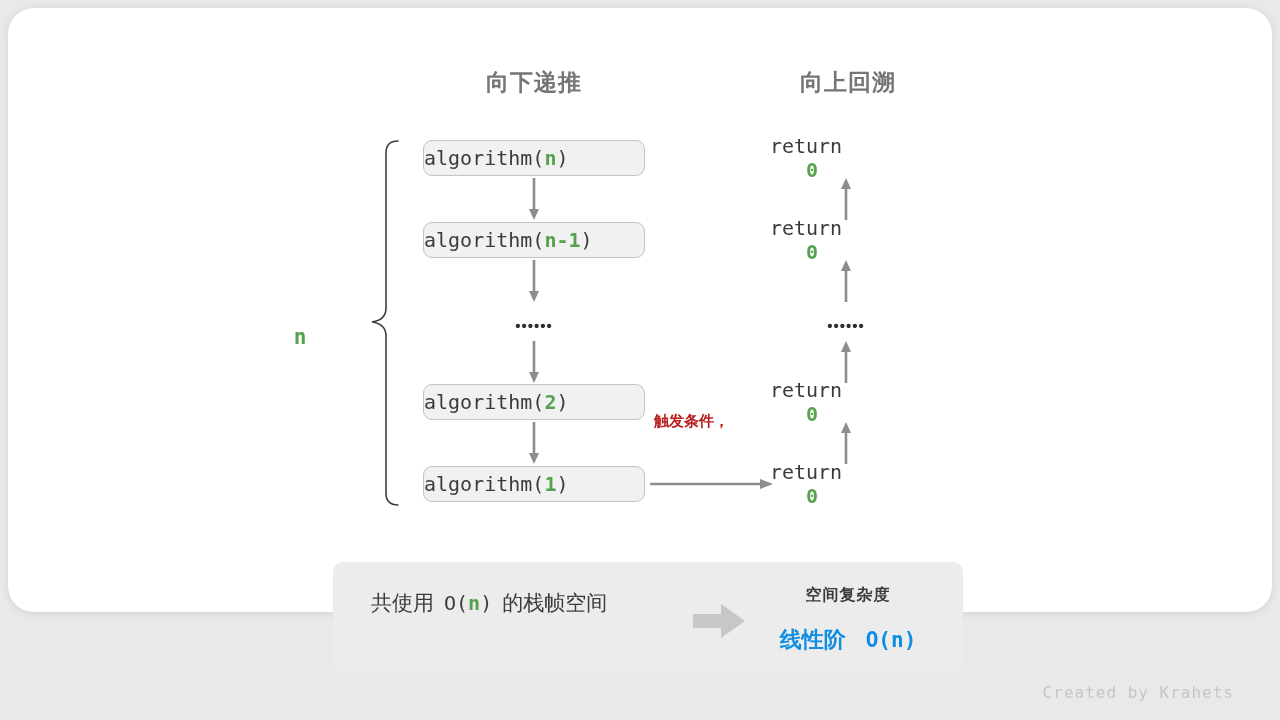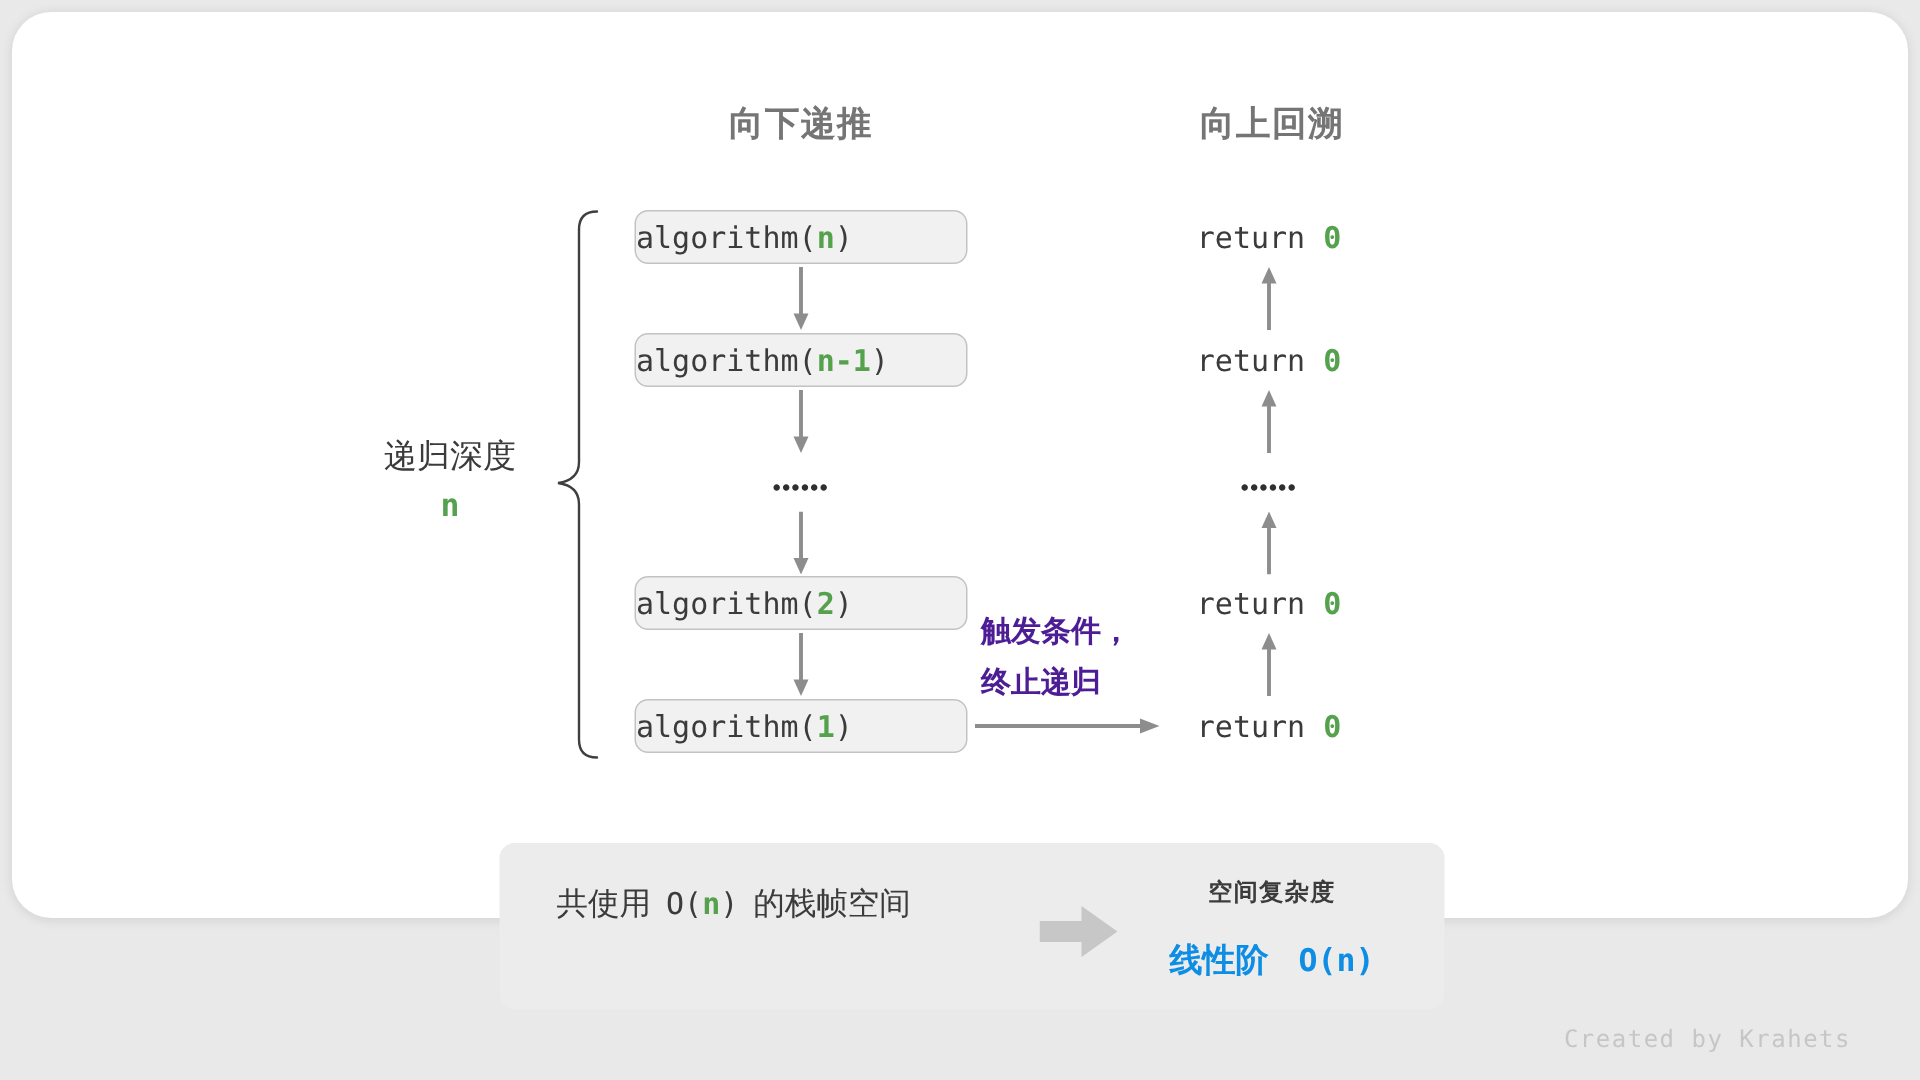--- a/index.html
+++ b/index.html
@@ -32,42 +32,42 @@
     left:415px;width:222px;height:36px;
     background:var(--boxfill);
     border:1.5px solid var(--boxborder);
     border-radius:9px;
     display:flex;align-items:center;
     font-family:"DejaVu Sans Mono",monospace;
     font-size:20px;color:var(--dark);
   }
   .g{color:var(--green);font-weight:bold;}
   .ret{
-    left:780px;width:116px;height:36px;
+    left:740px;width:116px;height:36px;
     display:flex;align-items:center;justify-content:center;
     font-family:"DejaVu Sans Mono",monospace;
-    font-size:20px;color:var(--dark);white-space:pre;
+    font-size:20px;color:var(--dark);white-space:pre;flex-direction:column;
   }
   .ret .g{margin-left:12px;}
   .dots{
     width:222px;text-align:center;
     font-size:15px;letter-spacing:1px;font-weight:bold;color:#2f2f2f;
   }
   .depth-label{
     left:228px;top:281px;width:128px;text-align:center;
     font-size:22px;color:var(--dark);
   }
   .depth-n{
     left:228px;top:317px;width:128px;text-align:center;
     font-family:"DejaVu Sans Mono",monospace;
     font-size:21px;font-weight:bold;color:var(--green);
   }
   .cond{
     left:646px;top:396px;width:140px;
-    font-size:20px;font-weight:bold;color:#4c1d95;line-height:34px;
+    font-size:15px;font-weight:bold;color:#b91c1c;line-height:34px;
   }
   .summary{
     left:325px;top:554px;width:630px;height:111px;
     background:#ececec;border-radius:10px;
   }
   .sum-left{
     left:363px;top:576px;width:300px;
     font-size:21px;color:var(--dark);line-height:37px;white-space:nowrap;
   }
   .sum-left .g{margin:0 9px;font-size:20px;font-family:"DejaVu Sans Mono",monospace;}
@@ -94,21 +94,20 @@
 <body>
 
 <div class="card">
 
   <div class="abs hdr" style="left:416px;top:59px;">向下递推</div>
   <div class="abs hdr" style="left:730px;top:59px;">向上回溯</div>
 
   <svg class="abs" style="left:356px;top:130px;" width="38" height="372" viewBox="0 0 38 372">
     <path d="M 34 3 Q 22 3 22 15 L 22 170 Q 22 182 8 184 Q 22 186 22 198 L 22 355 Q 22 367 34 367" fill="none" stroke="#3f3f3f" stroke-width="1.6" stroke-linecap="round"></path>
   </svg>
-  <div class="abs depth-label">递归深度</div>
   <div class="abs depth-n">n</div>
 
   <div class="abs codebox" style="top:132px;">
       <span>algorithm(</span>
       <span class="g">n</span>
       <span>)</span>
     </div>
   <div class="abs codebox" style="top:214px;">
       <span>algorithm(</span>
       <span class="g">n-1</span>
@@ -161,21 +160,20 @@
       <line x1="7" y1="42" x2="7" y2="10" stroke="#8d8d8d" stroke-width="2.6"></line>
       <polygon points="2,11 12,11 7,0" fill="#8d8d8d"></polygon>
     </svg>
   <svg class="abs" style="left:831px;top:414px;" width="14" height="42">
       <line x1="7" y1="42" x2="7" y2="10" stroke="#8d8d8d" stroke-width="2.6"></line>
       <polygon points="2,11 12,11 7,0" fill="#8d8d8d"></polygon>
     </svg>
 
   <div class="abs cond">
     <div>触发条件，</div>
-    <div>终止递归</div>
   </div>
   <svg class="abs" style="left:642px;top:469px;" width="124" height="14">
       <line x1="0" y1="7" x2="110" y2="7" stroke="#8d8d8d" stroke-width="2.6"></line>
       <polygon points="110,2 110,12 123,7" fill="#8d8d8d"></polygon>
     </svg>
 
   <div class="abs summary"></div>
   <div class="abs sum-left">
     <div><span>共使用</span><span class="code code-open">O(</span><span class="g g2" style="margin:0;">n</span><span class="code" style="margin-right:10px;">)</span><span>的栈帧空间</span></div>
   </div>

